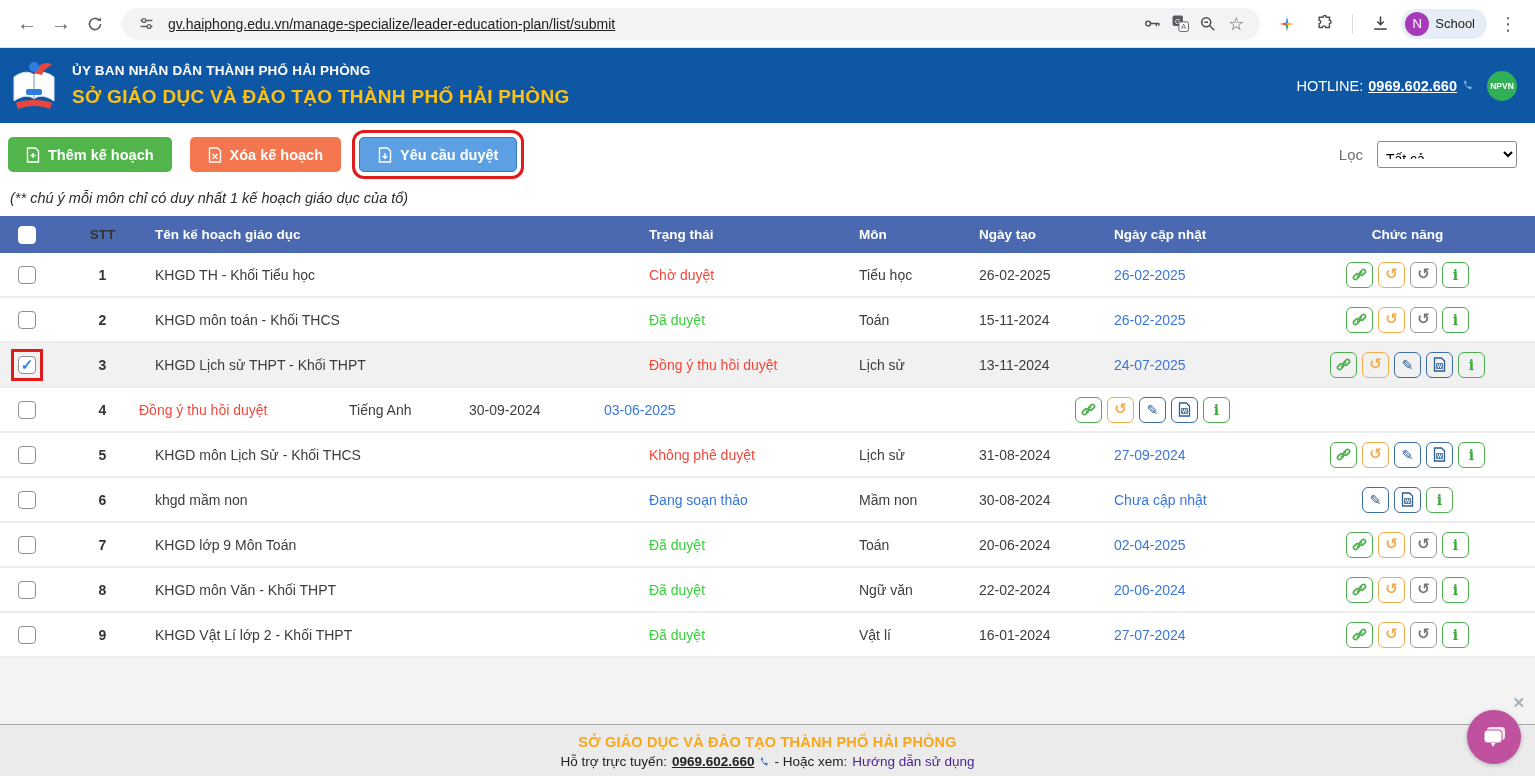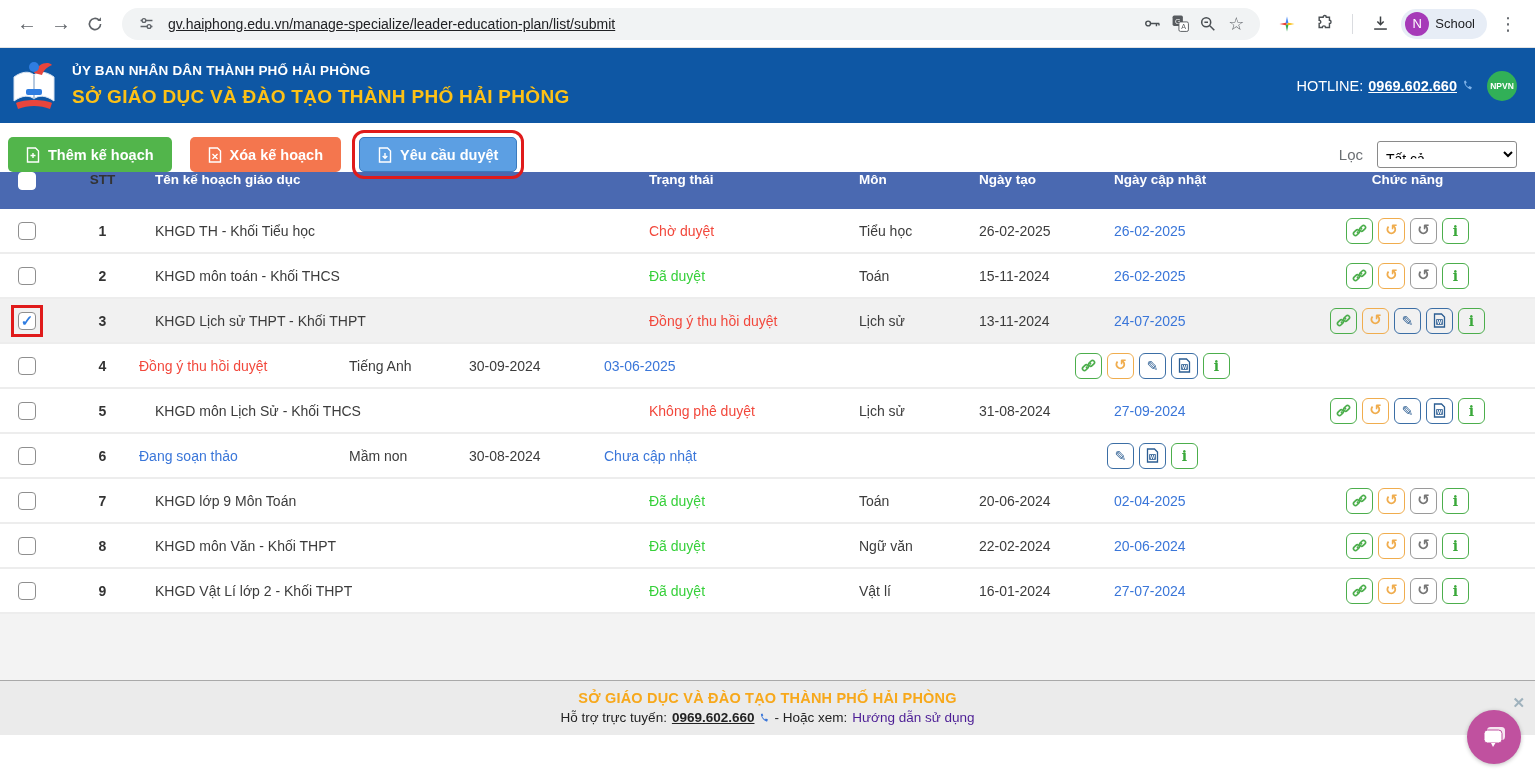--- a/index.html
+++ b/index.html
@@ -38,21 +38,21 @@
   .btn-green { background:#52b54b; }
   .btn-orange { background:#f4764e; margin-left:18px; }
   .btn-blue { background:#5c9fe3; border:1px solid #3a7bbf; margin-left:18px; outline:3px solid #e01b1b; outline-offset:4px; }
   .filter-box { margin-left:auto; display:flex; align-items:center; gap:14px; padding-right:6px; }
   .filter-label { color:#6b6f73; font-size:15px; }
   .filter-select { width:140px; height:27px; font-size:14px; font-family:"Liberation Sans",sans-serif; border:1px solid #8a8a8a; border-radius:3px; background:#fff; padding:8px 4px; }
   .note-line { font-style:italic; color:#2b2b2b; font-size:14.5px; margin:18px 0 10px 2px; }
 
   
   .gtable { width:100%; }
-  .thead { display:flex; align-items:flex-start; height:37px; background:#4a69b1; color:#fff; font-weight:bold; font-size:13.5px; }
+  .thead { display:flex; align-items:center; height:37px; background:#4a69b1; color:#fff; font-weight:bold; font-size:13.5px; }
   .trow { display:flex; align-items:center; height:45px; background:#fff; border-bottom:2px solid #ededed; font-size:14px; color:#3c3c3c; }
   .trow.selected { background:#f1f1f1; }
   .c { padding:0 4px; }
   .col-check { width:70px; display:flex; justify-content:flex-start; padding-left:18px; }
   .col-stt { width:65px; text-align:center; font-weight:bold; color:#333; }
   .col-name { width:510px; padding-left:20px; display:flex; align-items:center; white-space:nowrap; overflow:hidden; }
   .col-status { width:210px; }
   .col-mon { width:120px; }
   .col-created { width:135px; }
   .col-updated { width:170px; }
@@ -222,20 +222,21 @@
           </svg>
         <span>Yêu cầu duyệt</span>
       </button>
       <div class="filter-box">
         <span class="filter-label">Lọc</span>
         <select class="filter-select">
           <option>Tất cả</option>
         </select>
       </div>
     </div>
+    <div class="note-line">(** chú ý mỗi môn chỉ có duy nhất 1 kế hoạch giáo dục của tổ)</div>
   </div>
 
   <div class="gtable">
     <div class="thead">
       <div class="c col-check">
           <span class="cb header-cb"></span>
         </div>
       <div class="c col-stt">STT</div>
       <div class="c col-name">Tên kế hoạch giáo dục</div>
       <div class="c col-status">Trạng thái</div>
@@ -457,20 +458,24 @@
       </div>
     </div>
 
     <div class="trow">
       <div class="c col-check">
         <span class="cb-wrap">
           <span class="cb"></span>
         </span>
       </div>
       <div class="c col-stt stt">6</div>
+      <div class="c col-name">
+        <span class="nm-main">khgd mầm non</span>
+
+      </div>
       <div class="c col-status status st-blue">Đang soạn thảo</div>
       <div class="c col-mon mon">Mầm non</div>
       <div class="c col-created created">30-08-2024</div>
       <div class="c col-updated updated upd-link">Chưa cập nhật</div>
       <div class="c col-actions">
 
         <button class="abtn ab-edit">
               <span class="g">✎</span>
             </button>
         <button class="abtn ab-word">

